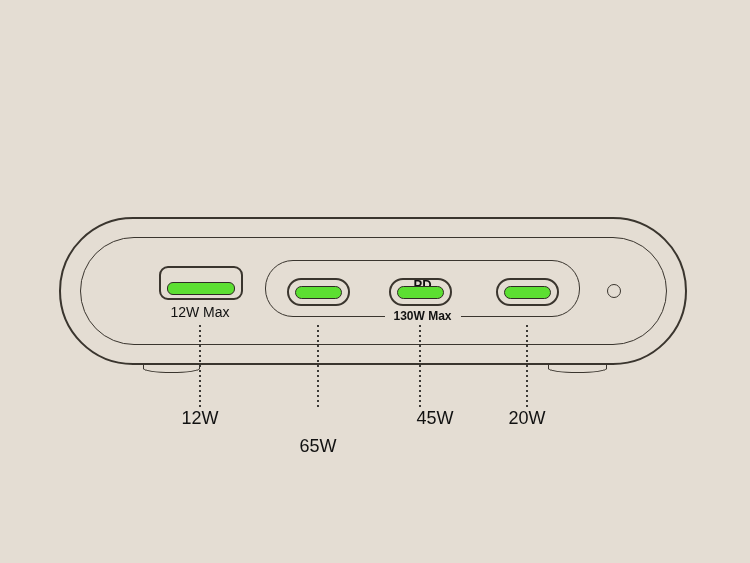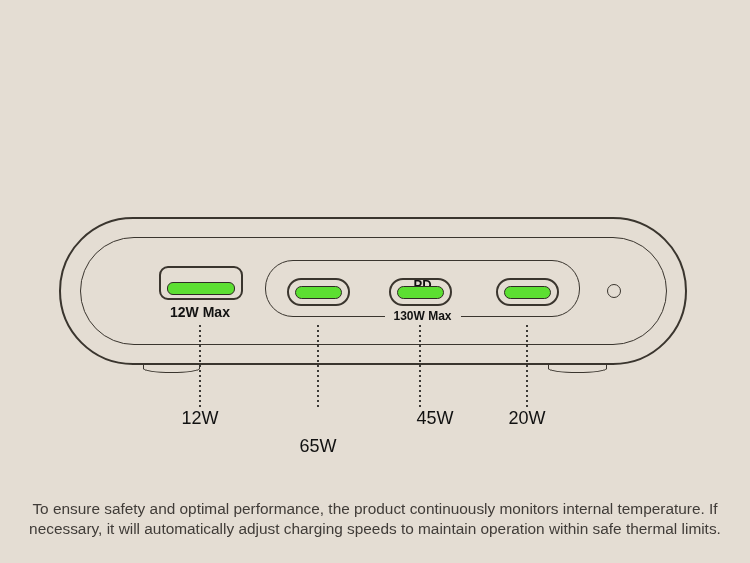--- a/index.html
+++ b/index.html
@@ -45,21 +45,21 @@
   .usba{
     position:absolute;left:159px;top:266px;width:84px;height:34px;
     border:2px solid var(--line);border-radius:9px;
   }
   .usba-pin{
     position:absolute;left:6px;right:6px;bottom:3px;height:13px;
     background:var(--green);border:1.4px solid var(--green-outline);border-radius:6px;
   }
   .usba-label{
     position:absolute;left:140px;top:304px;width:120px;text-align:center;
-    font-size:14px;font-weight:bold;color:var(--text);
+    font-size:14px;font-weight:normal;color:var(--text);
   }
   
   .pd-group{
     position:absolute;left:265px;top:260px;width:315px;height:57px;
     border:1.6px solid var(--line);border-radius:28px;
   }
   .pd-tag{
     position:absolute;top:-9px;left:50%;transform:translateX(-50%);
     background:var(--bg);padding:0 9px;font-size:13px;font-weight:bold;color:var(--text);
     line-height:17px;white-space:nowrap;margin-top:24px;
@@ -141,15 +141,14 @@
     <div class="dash dash-2"></div>
     <div class="dash dash-3"></div>
     <div class="dash dash-4"></div>
 
     <div class="watt watt-1">12W</div>
     <div class="watt watt-2">65W</div>
     <div class="watt watt-3">45W</div>
     <div class="watt watt-4">20W</div>
   </div>
 
-  <p class="footer">To ensure safety and optimal performance, the product continuously monitors internal temperature. If necessary, it will automatically adjust charging speeds to maintain operation within safe thermal limits.</p>
 
 </div>
 
 </body></html>

